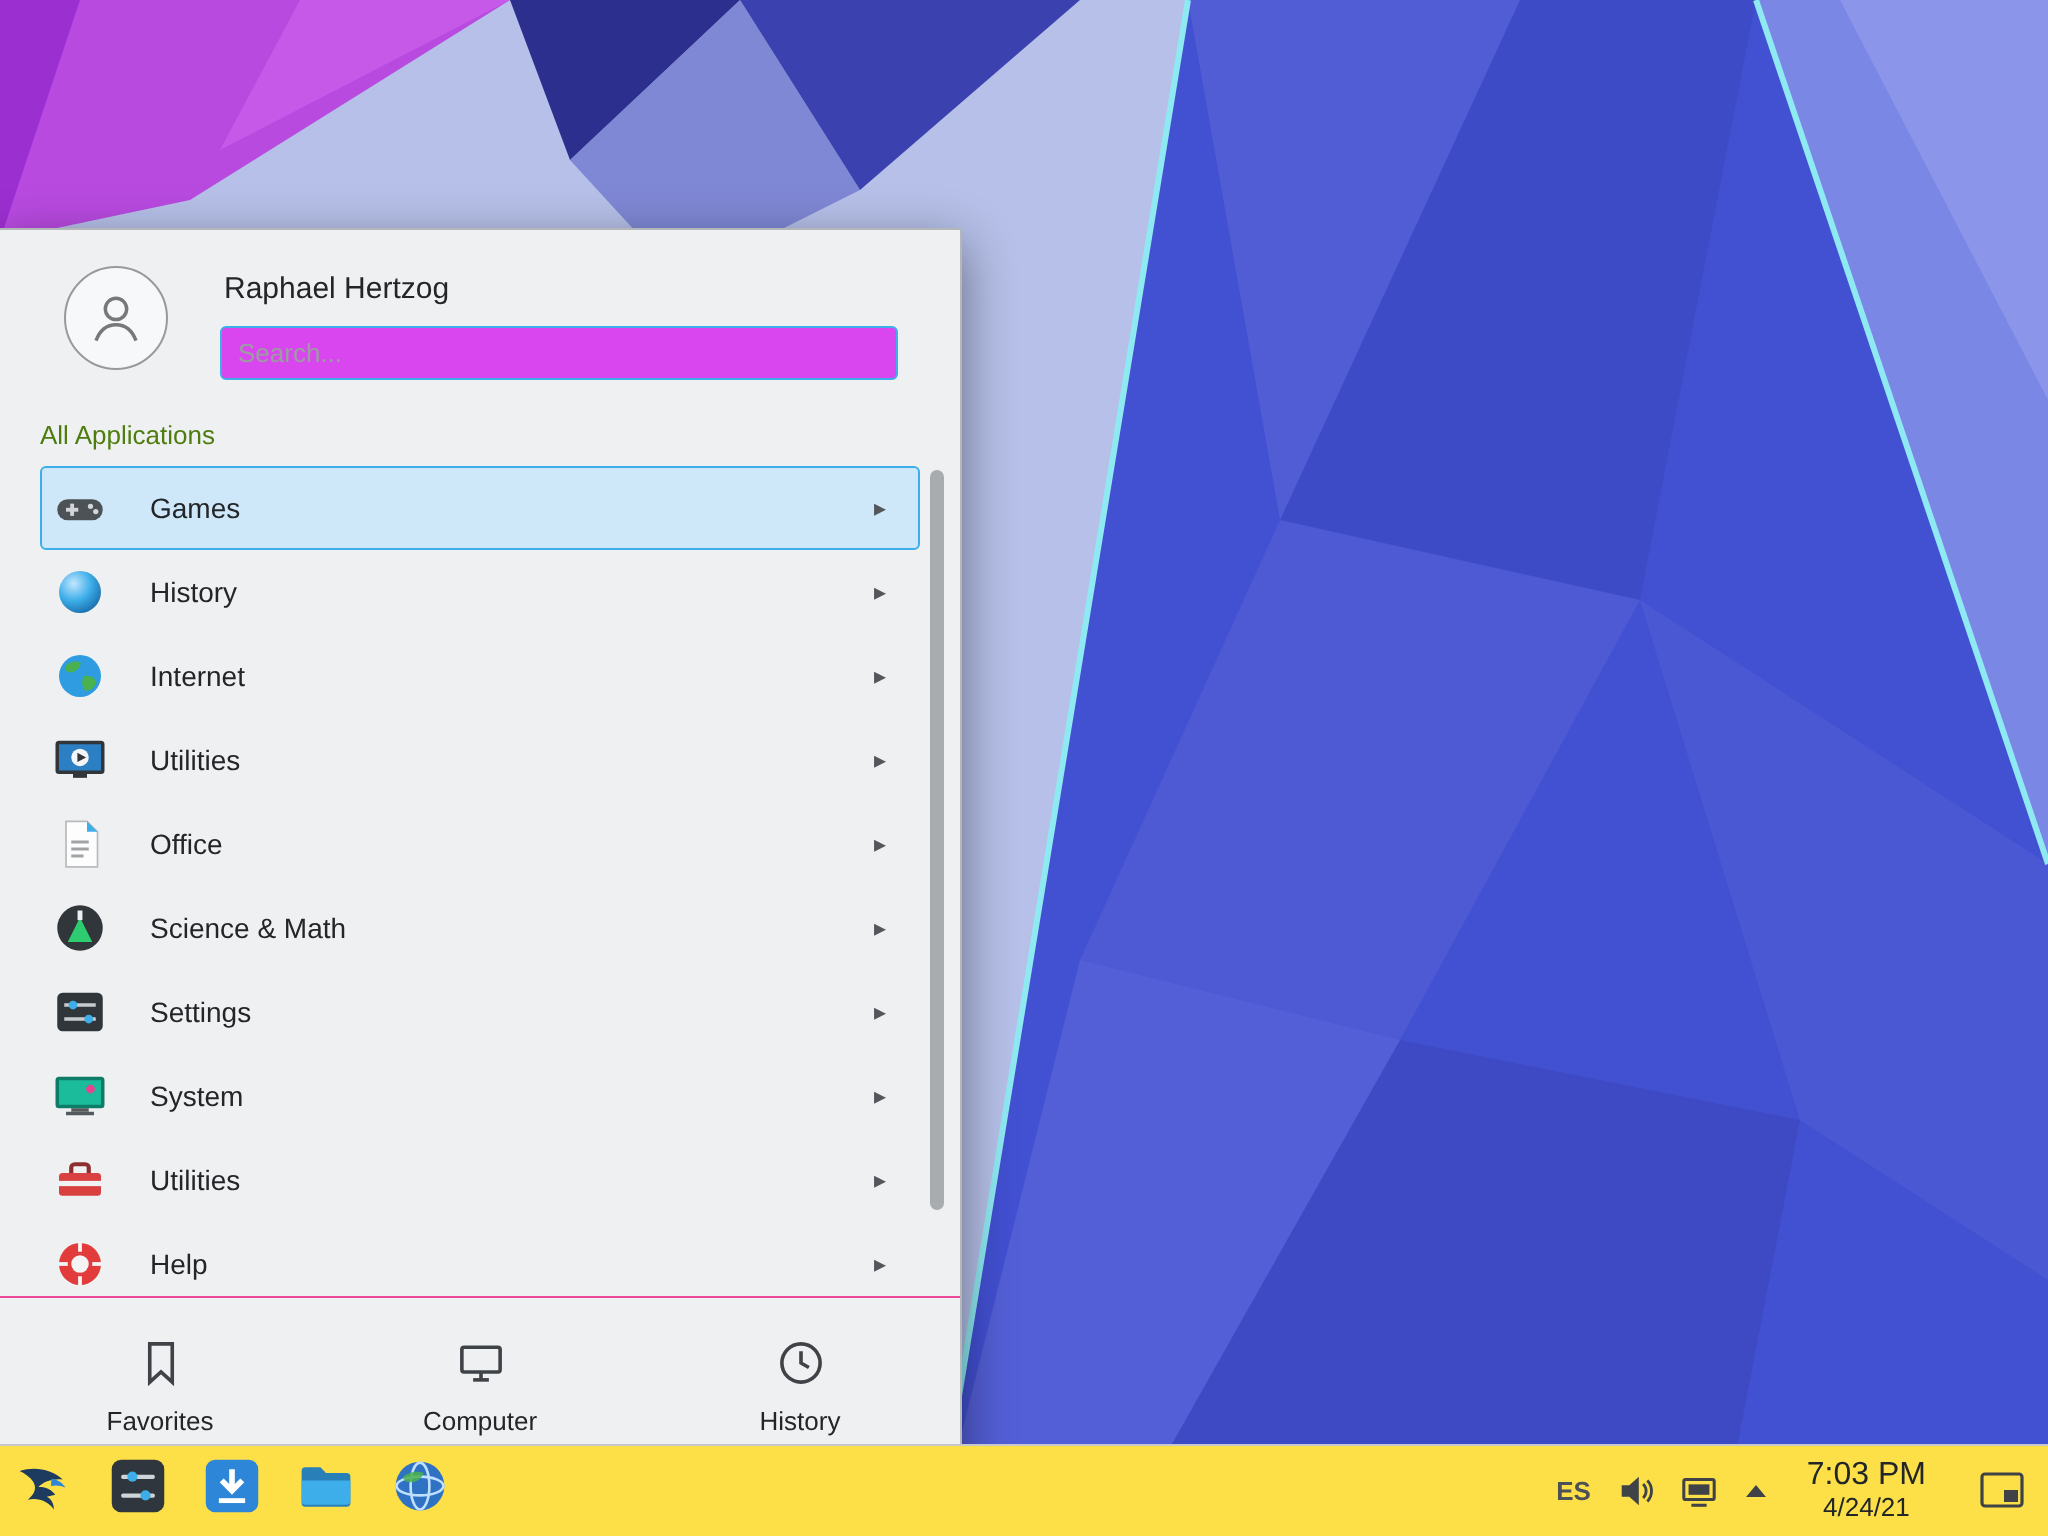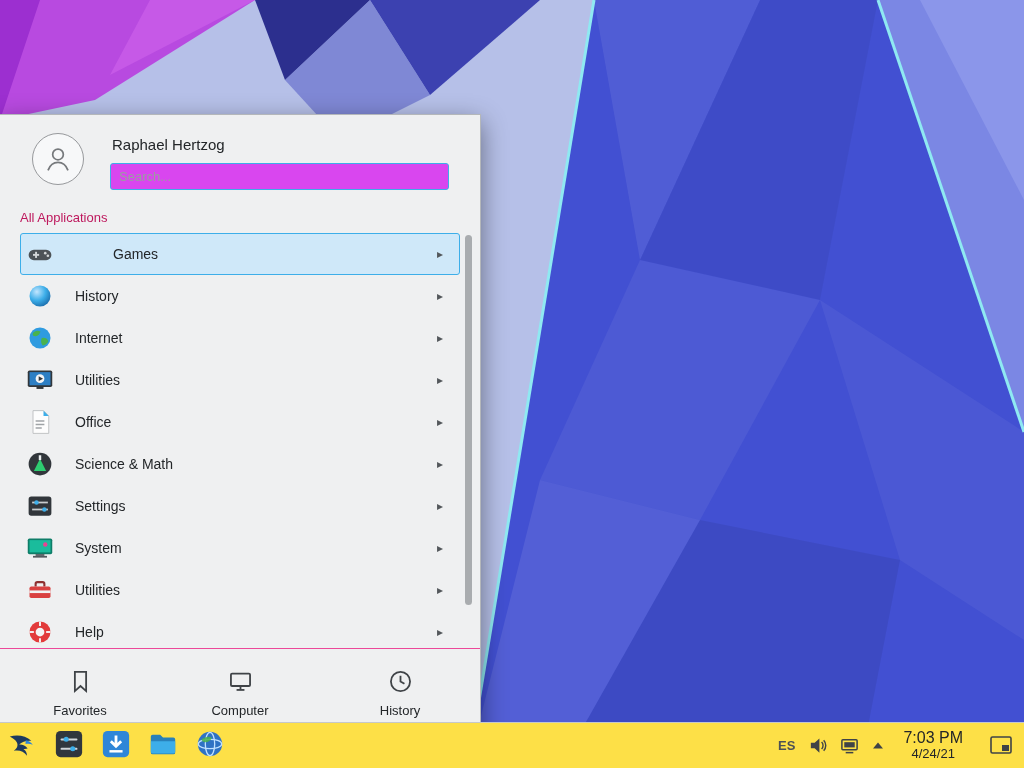--- a/index.html
+++ b/index.html
@@ -14,25 +14,25 @@
     box-shadow:0 8px 24px rgba(0,0,0,.45); display:flex; flex-direction:column; }
   .kickoff-header { display:flex; align-items:flex-start; padding:18px 31px 16px 32px; gap:26px; }
   .avatar { width:52px; height:52px; border-radius:50%; border:1px solid #97999c;
     display:flex; align-items:center; justify-content:center; flex:0 0 auto; background:#f7f8f9; }
   .header-right { flex:1; min-width:0; padding-top:1px; }
   .user-name { font-size:15px; color:#232629; margin:2px 0 10px 2px; }
   .search-input { width:100%; height:27px; border:1px solid #3daee9; border-radius:3px;
     background:#d946ef; padding:0 8px; font-size:13px; color:#232629; outline:none;
     font-family:"Liberation Sans", sans-serif; }
   .search-input::placeholder { color:#9b9ea1; }
-  .section-label { font-size:13px; color:#be185d; padding:4px 20px 8px; }
+  .section-label { font-size:13px; color:#4d7c0f; padding:4px 20px 8px; }
   .app-list { position:relative; flex:1; overflow:hidden; padding:0 20px; }
   .app-row { display:flex; align-items:center; height:42px; padding:0 12px 0 5px;
     border:1px solid transparent; border-radius:3px; }
-  .app-row.selected { background:#cfe8f9; border-color:#3daee9;gap:38px; }
+  .app-row.selected { background:#cfe8f9; border-color:#3daee9; }
   .cat-icon { width:28px; height:28px; flex:0 0 auto; margin-right:21px; display:flex;
     align-items:center; justify-content:center; }
   .cat-icon svg { width:28px; height:28px; }
   .cat-label { flex:1; font-size:14px; color:#232629; }
   .submenu-arrow { font-size:12px; color:#53575b; margin-right:4px; }
   .scrollbar { position:absolute; right:8px; top:2px; bottom:2px; width:7px; }
   .scroll-thumb { position:absolute; top:0; width:7px; height:90%;
     background:#a9acaf; border-radius:4px; }
 
   .tabbar { display:flex; height:89px; border-top:1px solid #ec4899; }

